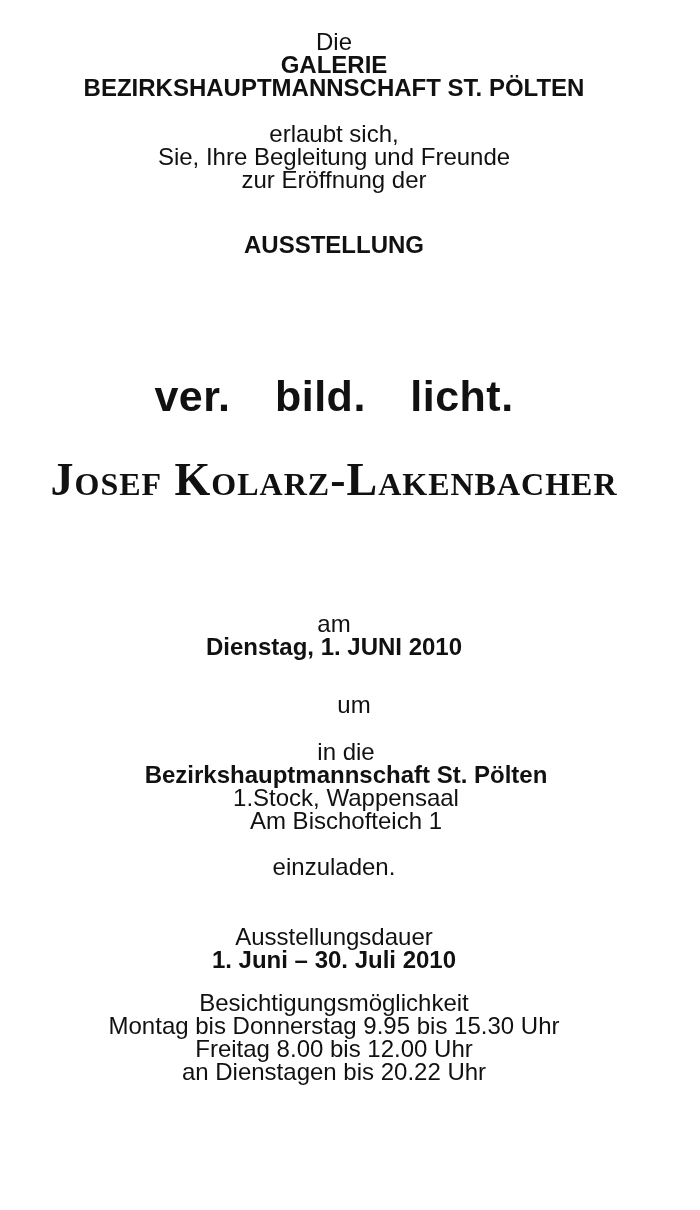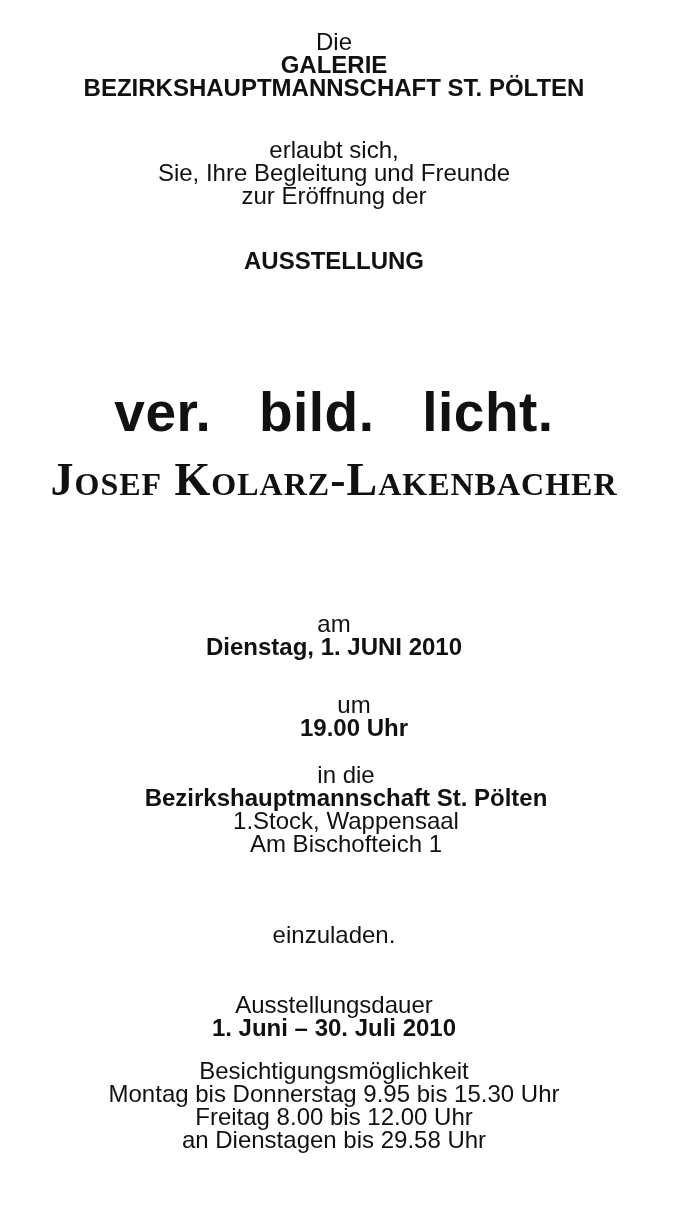--- a/index.html
+++ b/index.html
@@ -19,47 +19,47 @@
     padding-top: 30px;
     text-align: center;
   }
   .line {
     font-size: 24px;
     line-height: 23px;
     white-space: nowrap;
   }
   .b { font-weight: bold; }
 
-  .block-invite      { margin-top: 39px; text-align: center; }
+  .block-invite      { margin-top: 23px; text-align: center; }
   .block-ausstellung { margin-top: 42px; }
 
   .title-line {
     margin-top: 112px;
-    font-size: 55px;
+    font-size: 43px;
     line-height: 56px;
     font-weight: bold;
     word-spacing: 32px;
     letter-spacing: 0.5px;
     white-space: nowrap;
   }
   .artist-line {
-    margin-top: 14px;
+    margin-top: 30px;
     font-family: "Liberation Serif", serif;
     font-variant: small-caps;
     font-weight: bold;
     font-size: 46px;
     line-height: 52px;
     letter-spacing: 1px;
     white-space: nowrap;
   }
 
   .block-date     { margin-top: 106px; }
   .block-time     { margin-top: 35px; padding-left: 40px; }
   .block-venue    { margin-top: 24px; padding-left: 24px; }
-  .block-closing  { margin-top: 68px; }
+  .block-closing  { margin-top: 23px; }
   .block-duration { margin-top: 47px; }
   .block-visiting { margin-top: 20px; }
 </style>
 </head>
 <body>
 
 <div class="doc">
 
   <div class="block-header">
     <div class="line">Die</div>
@@ -80,21 +80,20 @@
   <div class="title-line">ver. bild. licht.</div>
   <div class="artist-line">Josef Kolarz-Lakenbacher</div>
 
   <div class="block-date">
     <div class="line">am</div>
     <div class="line b">Dienstag, 1. JUNI 2010</div>
   </div>
 
   <div class="block-time">
     <div class="line">um</div>
-    <div class="line b">19.00 Uhr</div>
   </div>
 
   <div class="block-venue">
     <div class="line">in die</div>
     <div class="line b">Bezirkshauptmannschaft St. Pölten</div>
     <div class="line">1.Stock, Wappensaal</div>
     <div class="line">Am Bischofteich 1</div>
   </div>
 
   <div class="block-closing">
@@ -103,16 +102,16 @@
 
   <div class="block-duration">
     <div class="line">Ausstellungsdauer</div>
     <div class="line b">1. Juni – 30. Juli 2010</div>
   </div>
 
   <div class="block-visiting">
     <div class="line">Besichtigungsmöglichkeit</div>
     <div class="line">Montag bis Donnerstag 9.95 bis 15.30 Uhr</div>
     <div class="line">Freitag 8.00 bis 12.00 Uhr</div>
-    <div class="line">an Dienstagen bis 29.58 Uhr</div>
+    <div class="line">an Dienstagen bis 20.22 Uhr</div>
   </div>
 
 </div>
 
 </body></html>

